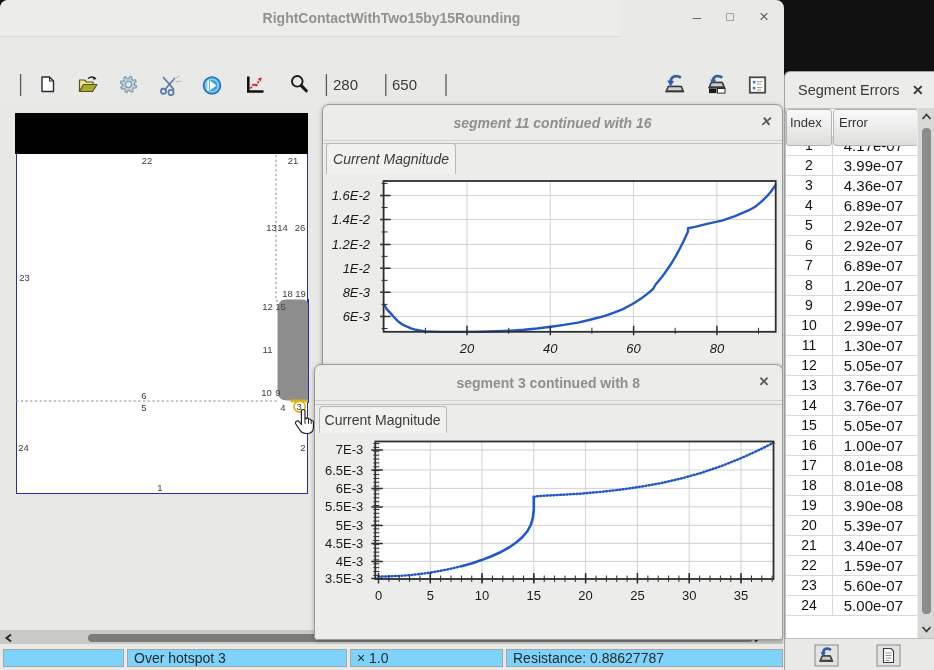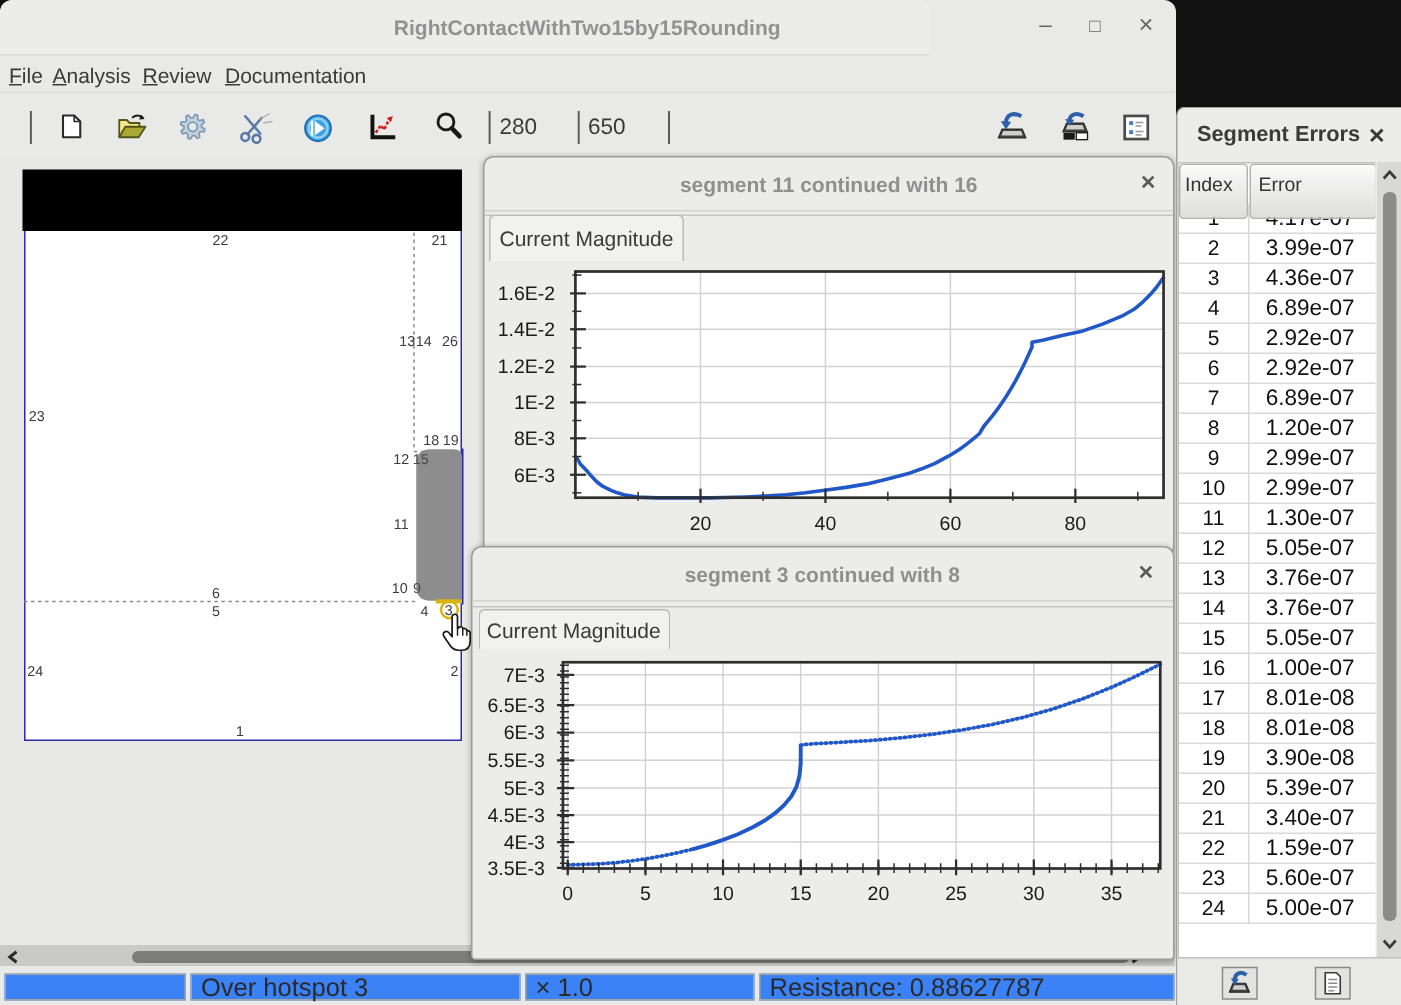--- a/index.html
+++ b/index.html
@@ -19,59 +19,53 @@
 #edit390 { position:absolute; left:333px; top:76px; font-size:15px; color:#3a3a3a; }
 #edit650 { position:absolute; left:392px; top:76px; font-size:15px; color:#3a3a3a; }
 #canvasarea { position:absolute; left:0; top:105px; width:783px; height:523px; background:#e8e8e6; }
 #drawrect { position:absolute; left:16px; top:114px; width:292px; height:380px; background:#ffffff;
   border:1px solid #2b2ba6; }
 #blackbar { position:absolute; left:15px; top:113px; width:293px; height:41px; background:#000000; }
 #canvassvg { position:absolute; left:0; top:105px; }
 #hscroll { position:absolute; left:0; top:630px; width:783px; height:14px; background:#c9c9c7; }
 #hthumb { position:absolute; left:88px; top:4px; width:665px; height:7.5px; background:#7c7c7a; border-radius:4px; }
 #statusbar { position:absolute; left:0; top:644px; width:783px; height:26px; background:#e9e9e7; }
-.sfield { position:absolute; top:5px; height:18px; border:1px solid #a5a5a2; background:#3b82f6;
-  font-size:17px; color:#2a2a2a; line-height:17px; padding-left:6px; }
+.sfield { position:absolute; top:5px; height:18px; border:1px solid #a5a5a2; background:#7dd3fc;
+  font-size:14px; color:#2a2a2a; line-height:17px; padding-left:6px; }
 .pwin { position:absolute; background:#ececea; border:1px solid #9c9c99; border-radius:7px 7px 3px 3px;
   box-shadow:0 1px 4px rgba(0,0,0,0.3); overflow:hidden; }
 .ptitle { position:absolute; left:0; top:0; width:100%; height:36px; border-bottom:1px solid #d0d0ce; }
 .ptitletext { position:absolute; width:100%; text-align:center; top:10px; font-size:14px; font-weight:bold; color:#8f8f8f; }
 .pclose { position:absolute; top:9px; font-size:13px; color:#5a5a5a; font-weight:bold; }
 .ptab { position:absolute; background:#f1f1ef; border:1px solid #b8b8b4; border-bottom:none;
   border-radius:4px 4px 0 0; font-size:14px; color:#3a3a3a; text-align:center; }
 .ptabline { position:absolute; left:0; width:100%; height:1px; background:#c4c4c1; }
 #panel { position:absolute; left:784px; top:71px; width:151px; height:599px; background:#ececea;
   border:1px solid #a0a09d; border-right:none; border-radius:6px 0 0 0; }
-#paneltitle { position:absolute; left:13px; top:10px; font-size:14.5px; font-weight:bold; color:#3a3a3a; }
+#paneltitle { position:absolute; left:13px; top:10px; font-size:14.5px; font-weight:normal; color:#3a3a3a; }
 #panelclose { position:absolute; left:127px; top:10px; font-size:14px; font-weight:bold; color:#3a3a3a; }
 #tablewrap { position:absolute; left:0px; top:36px; width:132px; height:530px; background:#ffffff;
   border-top:1px solid #c0c0be; border-left:1px solid #c0c0be; overflow:hidden; }
 .hcell { position:absolute; top:0px; height:37px; background:linear-gradient(#fafafa,#dededc);
   border:1px solid #b3b3af; border-radius:3px; font-size:13px; color:#333; line-height:25px; padding-left:6px; }
 .trow { position:absolute; left:0; width:132px; height:20px; border-bottom:1px solid #d9d9d7;
   font-size:14px; color:#111; line-height:19px; }
 .tc1 { position:absolute; left:0; top:0; width:46px; text-align:center; }
 .tc2 { position:absolute; left:46px; top:0; width:86px; text-align:right; border-left:1px solid #d9d9d7; padding-right:15px; height:20px; font-size:15px; }
 #vscroll { position:absolute; left:133px; top:36px; width:17px; height:530px; background:#d8d8d6; }
 #vthumb { position:absolute; left:4px; top:20px; width:8.5px; height:486px; background:#8b8b8b; border-radius:4px; }
 #panelbottom { position:absolute; left:0; top:566px; width:151px; height:33px; background:#e9e9e7; border-top:1px solid #c0c0be; }
 </style></head>
 <body>
 <div id="main">
   <div id="titlebar">
     <div id="title">RightContactWithTwo15by15Rounding</div>
     <div class="winbtn" style="left:686px;">–</div>
     <div class="winbtn" style="left:719px; font-size:12.5px;">□</div>
     <div class="winbtn" style="left:753px; font-size:17px; line-height:33px;">×</div>
-  </div>
-  <div id="menubar">
-    <div class="mitem" style="left:6px;"><span>F</span>ile</div>
-    <div class="mitem" style="left:35px;"><span>A</span>nalysis</div>
-    <div class="mitem" style="left:95px;"><span>R</span>eview</div>
-    <div class="mitem" style="left:150px;"><span>D</span>ocumentation</div>
   </div>
   <div id="toolbar"></div>
   <svg class="abs" style="left:0;top:0;" width="783" height="110" viewBox="0 0 783 110">
       <line x1="20.6" y1="74" x2="20.6" y2="96" stroke="#5a5a5a" stroke-width="1.3"></line>
       <line x1="326.4" y1="74" x2="326.4" y2="96" stroke="#5a5a5a" stroke-width="1.3"></line>
       <line x1="385.8" y1="74" x2="385.8" y2="96" stroke="#5a5a5a" stroke-width="1.3"></line>
       <line x1="446.0" y1="74" x2="446.0" y2="96" stroke="#5a5a5a" stroke-width="1.3"></line>
       <path d="M 42 77 L 49.5 77 L 53.5 81 L 53.5 91.5 L 42 91.5 Z" fill="#ffffff" stroke="#2a2a2a" stroke-width="1.4" stroke-linejoin="round"></path>
       <path d="M 49.5 77 L 49.5 81 L 53.5 81" fill="none" stroke="#2a2a2a" stroke-width="1.1"></path>
       <path d="M 79.5 91.5 L 79.5 80 L 84.5 80 L 86.5 82 L 93 82 L 93 85" fill="#f2e68a" stroke="#55551a" stroke-width="1.2" stroke-linejoin="round"></path>
@@ -159,21 +153,21 @@
     <div id="hthumb"></div>
   </div>
   <div id="statusbar">
     <div class="sfield" style="left:3px; width:121px;"></div>
     <div class="sfield" style="left:127px; width:220px;">Over hotspot 3</div>
     <div class="sfield" style="left:350px; width:153px;">× 1.0</div>
     <div class="sfield" style="left:506px; width:277px;">Resistance: 0.88627787</div>
   </div>
 </div>
 
-<div class="pwin" id="win1" style="left:322px; top:103.5px; width:461px; height:264px;">
+<div class="pwin" id="win1" style="left:322px; top:103.5px; width:461px; height:264px;font-style:italic;">
   <div class="ptitle">
       <div class="ptitletext">segment 11 continued with 16</div>
       <div class="pclose" style="left:437px;">✕</div>
     </div>
   <div class="ptabline" style="top:38px;"></div>
   <div class="ptab" style="left:3px; top:38px; width:130px; height:31px; line-height:30px;">Current Magnitude</div>
   <svg class="abs" style="left:0; top:0;" width="461" height="264" viewBox="0 0 461 264">
       <rect x="60.60000000000002" y="76.0" width="392.1" height="150.8" fill="#ffffff" stroke="none"></rect>
       <line x1="60.60000000000002" y1="90.6" x2="452.70000000000005" y2="90.6" stroke="#d2d2d2" stroke-width="1"></line>
       <line x1="60.60000000000002" y1="114.5" x2="452.70000000000005" y2="114.5" stroke="#d2d2d2" stroke-width="1"></line>

